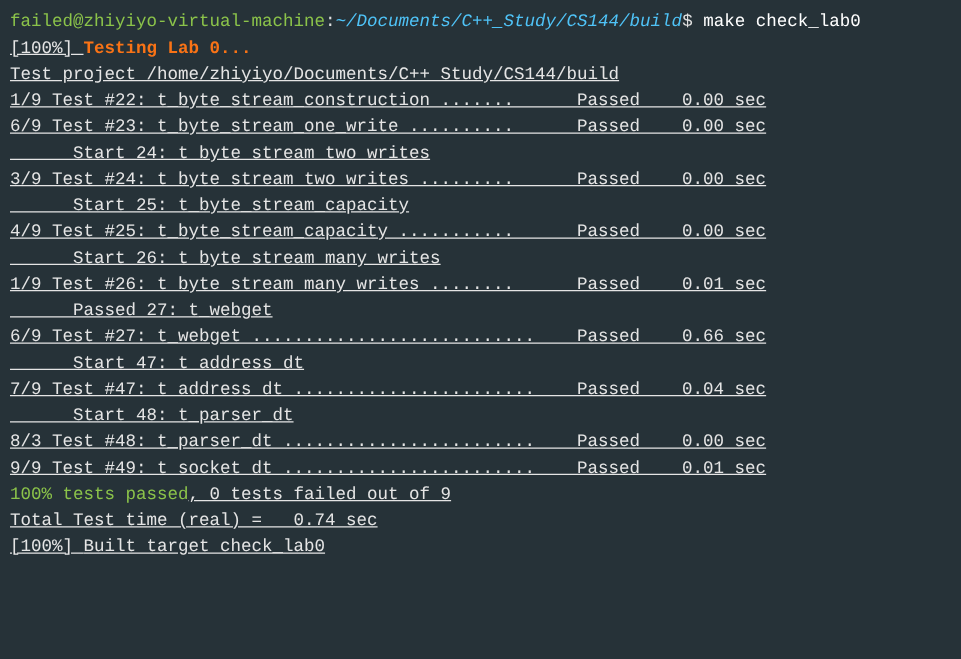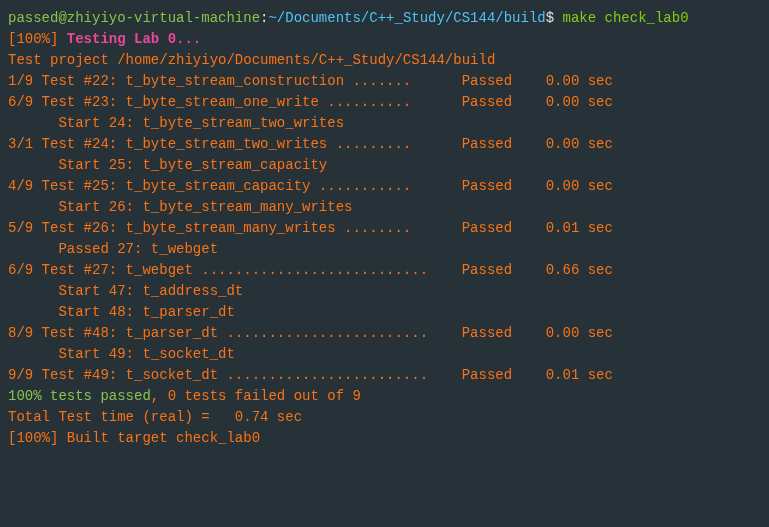--- a/index.html
+++ b/index.html
@@ -10,47 +10,47 @@
     font-size: 14px;
     line-height: 1.5;
     color: #cdd3de;
     width: 769px;
     height: 527px;
     box-sizing: border-box;
     overflow: hidden;
   }
   .line { white-space: pre; }
   .green { color: #8bc34a; }
-  .cyan-bold { color: #ec4899; font-weight: bold; text-align: center; }
-  .white { color: #f97316; }
+  .cyan-bold { color: #f97316; font-weight: bold; text-align: center; }
+  .white { color: #e5e5e5; text-decoration: underline; }
   .prompt-user { color: #8bc34a; }
-  .prompt-path { color: #4fc3f7; }
+  .prompt-path { color: #4fc3f7; font-style: italic; }
   .prompt-sym { color: #e0e0e0; }
-  .cmd { color: #84cc16; }
+  .cmd { color: #ffffff; }
 </style>
 </head>
 <body>
 
 <div id="term">
-    <div class="line"><span class="prompt-user">passed@zhiyiyo-virtual-machine</span><span class="prompt-sym">:</span><span class="prompt-path">~/Documents/C++_Study/CS144/build</span><span class="prompt-sym">$ </span><span class="cmd">make check_lab0</span></div>
+    <div class="line"><span class="prompt-user">failed@zhiyiyo-virtual-machine</span><span class="prompt-sym">:</span><span class="prompt-path">~/Documents/C++_Study/CS144/build</span><span class="prompt-sym">$ </span><span class="cmd">make check_lab0</span></div>
     <div class="line"><span class="white">[100%] </span><span class="cyan-bold">Testing Lab 0...</span></div>
     <div class="line"><span class="white">Test project /home/zhiyiyo/Documents/C++_Study/CS144/build</span></div>
     <div class="line"><span class="white">1/9 Test #22: t_byte_stream_construction .......      Passed    0.00 sec</span></div>
     <div class="line"><span class="white">6/9 Test #23: t_byte_stream_one_write ..........      Passed    0.00 sec</span></div>
     <div class="line"><span class="white">      Start 24: t_byte_stream_two_writes</span></div>
-    <div class="line"><span class="white">3/1 Test #24: t_byte_stream_two_writes .........      Passed    0.00 sec</span></div>
+    <div class="line"><span class="white">3/9 Test #24: t_byte_stream_two_writes .........      Passed    0.00 sec</span></div>
     <div class="line"><span class="white">      Start 25: t_byte_stream_capacity</span></div>
     <div class="line"><span class="white">4/9 Test #25: t_byte_stream_capacity ...........      Passed    0.00 sec</span></div>
     <div class="line"><span class="white">      Start 26: t_byte_stream_many_writes</span></div>
-    <div class="line"><span class="white">5/9 Test #26: t_byte_stream_many_writes ........      Passed    0.01 sec</span></div>
+    <div class="line"><span class="white">1/9 Test #26: t_byte_stream_many_writes ........      Passed    0.01 sec</span></div>
     <div class="line"><span class="white">      Passed 27: t_webget</span></div>
     <div class="line"><span class="white">6/9 Test #27: t_webget ...........................    Passed    0.66 sec</span></div>
     <div class="line"><span class="white">      Start 47: t_address_dt</span></div>
+    <div class="line"><span class="white">7/9 Test #47: t_address_dt .......................    Passed    0.04 sec</span></div>
     <div class="line"><span class="white">      Start 48: t_parser_dt</span></div>
-    <div class="line"><span class="white">8/9 Test #48: t_parser_dt ........................    Passed    0.00 sec</span></div>
-    <div class="line"><span class="white">      Start 49: t_socket_dt</span></div>
+    <div class="line"><span class="white">8/3 Test #48: t_parser_dt ........................    Passed    0.00 sec</span></div>
     <div class="line"><span class="white">9/9 Test #49: t_socket_dt ........................    Passed    0.01 sec</span></div>
     <div class="line"><span class="white"></span></div>
     <div class="line"><span class="green">100% tests passed</span><span class="white">, 0 tests failed out of 9</span></div>
     <div class="line"><span class="white"></span></div>
     <div class="line"><span class="white">Total Test time (real) =   0.74 sec</span></div>
     <div class="line"><span class="white">[100%] </span><span class="white">Built target check_lab0</span></div>
   </div>
 
 </body></html>

